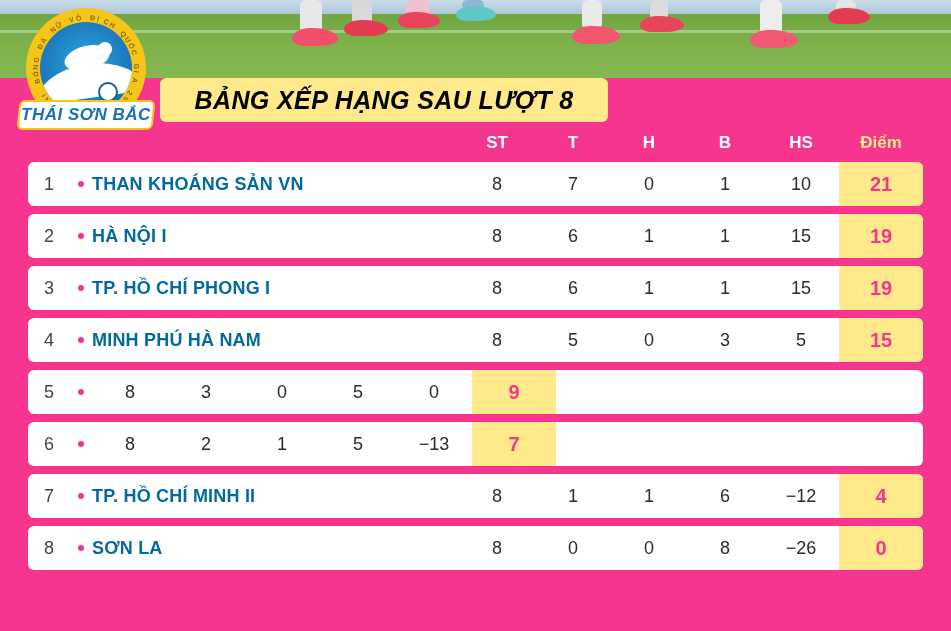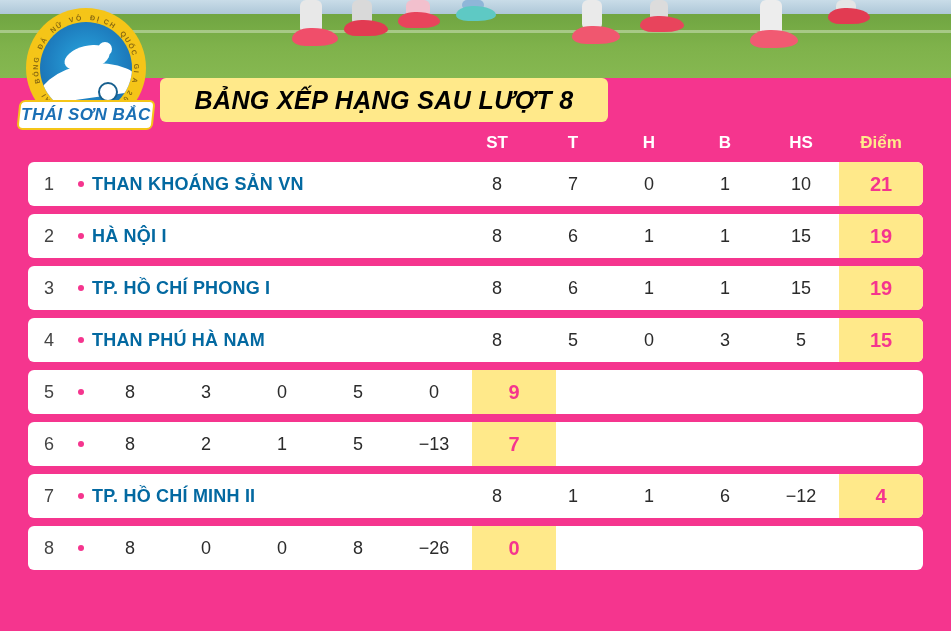--- a/index.html
+++ b/index.html
@@ -370,21 +370,21 @@
         <div class="col-num">1</div>
         <div class="col-num">1</div>
         <div class="col-num">15</div>
         <div class="col-pts">19</div>
       </div>
       <div class="row">
         <div class="c-rank">4</div>
         <div class="c-dot">
           <span class="dot"></span>
         </div>
-        <div class="c-team">THAN PHÚ HÀ NAM</div>
+        <div class="c-team">MINH PHÚ HÀ NAM</div>
         <div class="col-num">8</div>
         <div class="col-num">5</div>
         <div class="col-num">0</div>
         <div class="col-num">3</div>
         <div class="col-num">5</div>
         <div class="col-pts">15</div>
       </div>
       <div class="row">
         <div class="c-rank">5</div>
         <div class="c-dot">
@@ -420,20 +420,21 @@
         <div class="col-num">1</div>
         <div class="col-num">6</div>
         <div class="col-num">−12</div>
         <div class="col-pts">4</div>
       </div>
       <div class="row">
         <div class="c-rank">8</div>
         <div class="c-dot">
           <span class="dot"></span>
         </div>
+        <div class="c-team">SƠN LA</div>
         <div class="col-num">8</div>
         <div class="col-num">0</div>
         <div class="col-num">0</div>
         <div class="col-num">8</div>
         <div class="col-num">−26</div>
         <div class="col-pts">0</div>
       </div>
     </div>
 </div>
 

